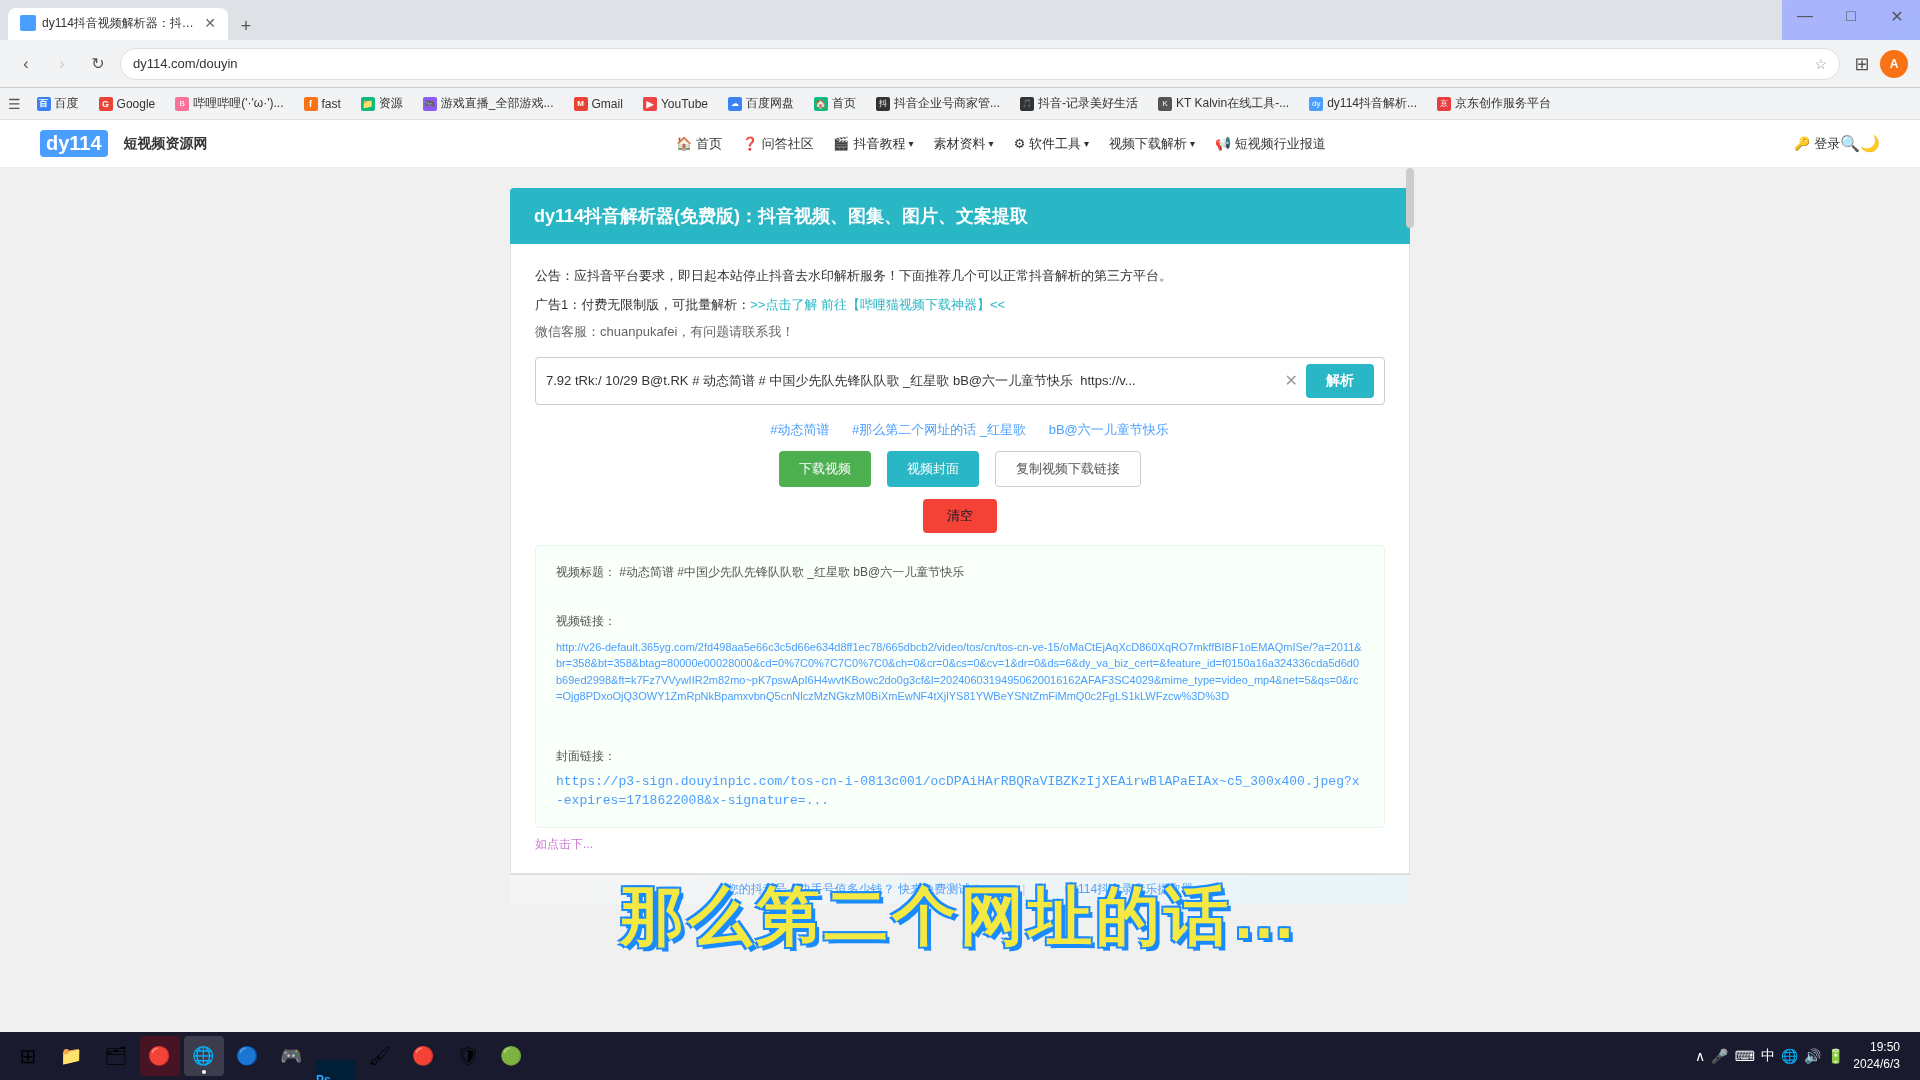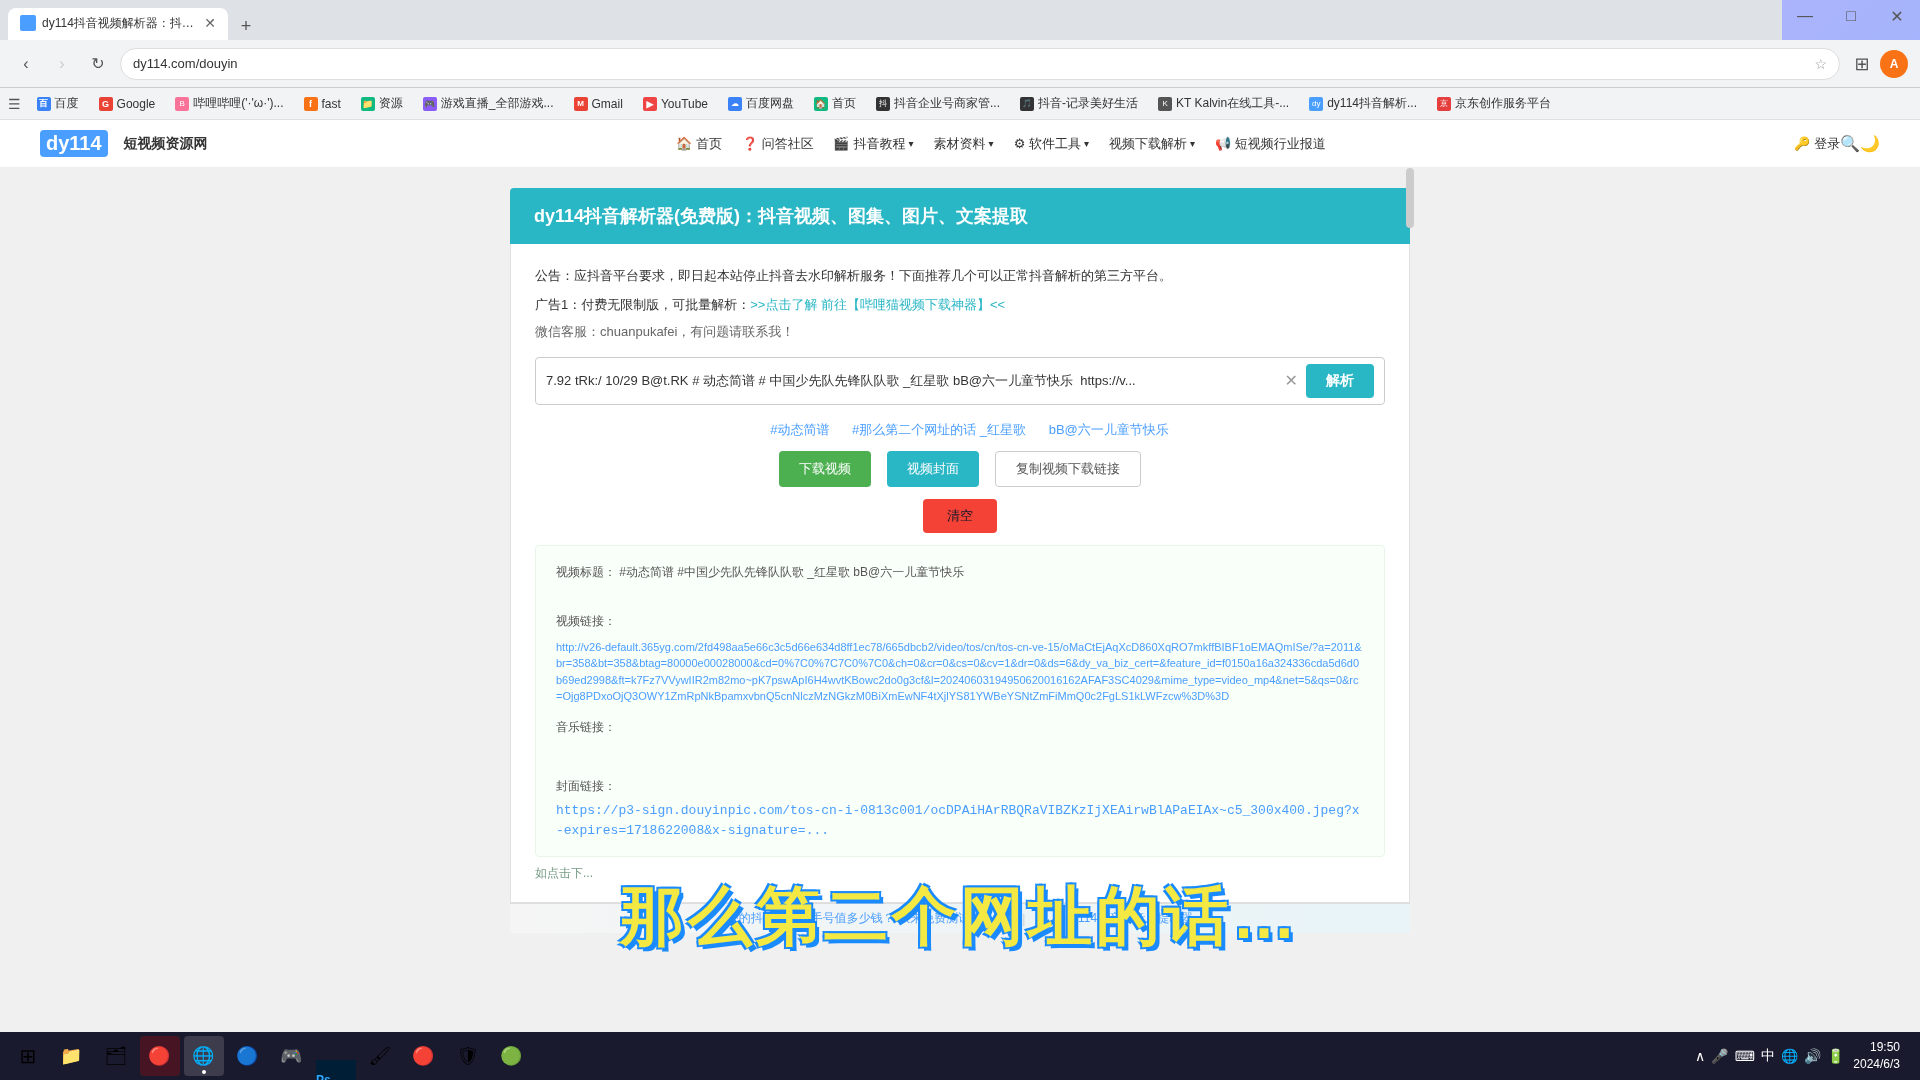--- a/index.html
+++ b/index.html
@@ -260,27 +260,26 @@
 
         <div class="result-area">
           <p class="result-label">
             <span>视频标题：</span>
             <span>#动态简谱 #中国少先队先锋队队歌 _红星歌 bB@六一儿童节快乐</span>
           </p>
           <br>
           <p class="result-label">视频链接：</p>
           <a class="result-link" href="#" style="display:block; font-size:11px; line-height:1.5; margin-bottom:8px;">http://v26-default.365yg.com/2fd498aa5e66c3c5d66e634d8ff1ec78/665dbcb2/video/tos/cn/tos-cn-ve-15/oMaCtEjAqXcD860XqRO7mkffBIBF1oEMAQmISe/?a=2011&amp;br=358&amp;bt=358&amp;btag=80000e00028000&amp;cd=0%7C0%7C7C0%7C0&amp;ch=0&amp;cr=0&amp;cs=0&amp;cv=1&amp;dr=0&amp;ds=6&amp;dy_va_biz_cert=&amp;feature_id=f0150a16a324336cda5d6d0b69ed2998&amp;ft=k7Fz7VVywIIR2m82mo~pK7pswApI6H4wvtKBowc2do0g3cf&amp;l=20240603194950620016162AFAF3SC4029&amp;mime_type=video_mp4&amp;net=5&amp;qs=0&amp;rc=Ojg8PDxoOjQ3OWY1ZmRpNkBpamxvbnQ5cnNlczMzNGkzM0BiXmEwNF4tXjlYS81YWBeYSNtZmFiMmQ0c2FgLS1kLWFzcw%3D%3D</a>
 
-          <p class="music-label">音乐链接：</p>
           <br>
           <p class="cover-label">封面链接：</p>
           <a class="result-link" href="#" style="display:block; font-size:13px; line-height:1.5;font-family:Liberation Mono, monospace;">https://p3-sign.douyinpic.com/tos-cn-i-0813c001/ocDPAiHArRBQRaVIBZKzIjXEAirwBlAPaEIAx~c5_300x400.jpeg?x-expires=1718622008&amp;x-signature=...</a>
         </div>
 
-        <div style="color:#14532d; font-size:12px; margin-top:8px; opacity:0.6;">
+        <div style="color:#a21caf; font-size:12px; margin-top:8px; opacity:0.6;">
           <span>如点击下...</span>
         </div>
       </div>
 
       <div class="bottom-bar">
         <a class="bottom-link" href="#">您的抖音号！快手号值多少钱？ 快来免费测试！</a>
         <span class="bottom-separator">|</span>
         <a class="bottom-link" href="#">dy114抖音录音乐提取器</a>
       </div>
     </div>

